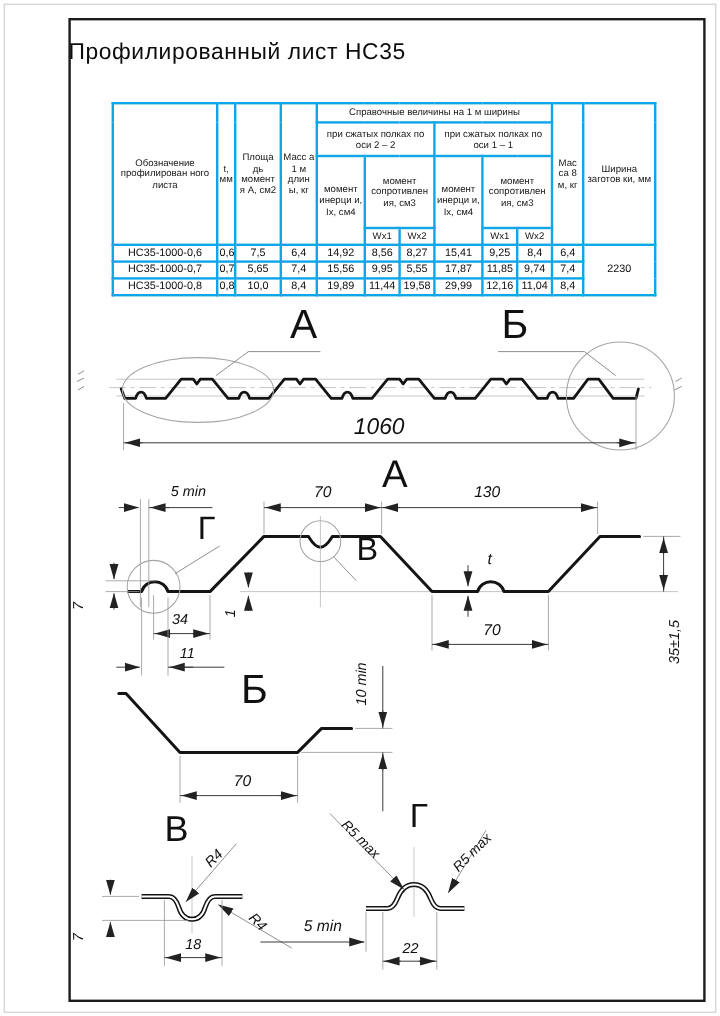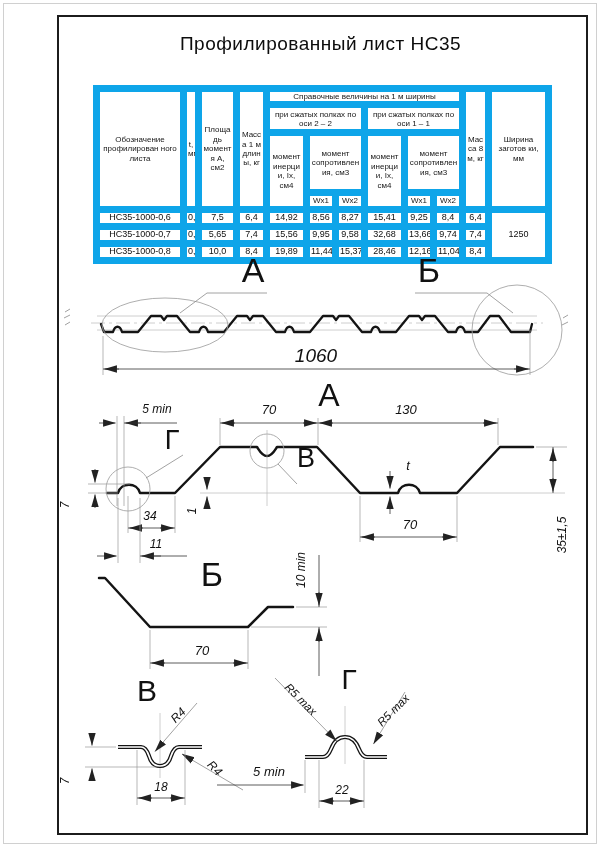--- a/index.html
+++ b/index.html
@@ -1,21 +1,21 @@
 <!DOCTYPE html>
 <html><head>
 <meta charset="utf-8">
 <style>
   html,body{margin:0;padding:0;background:#fff;}
   body{width:600px;height:847px;position:relative;font-family:"Liberation Sans",sans-serif;color:#111;overflow:hidden;}
   .outer-border{position:absolute;left:3px;top:3px;width:592px;height:839px;border:1px solid #d0d0d0;}
   .frame{position:absolute;left:57px;top:15px;width:527px;height:816px;border:2px solid #1c1c1c;background:#fff;}
-  .title{position:absolute;left:57px;top:33px;width:527px;text-align:center;font-size:19px;letter-spacing:.5px;color:#0d0d0d;}
+  .title{position:absolute;left:57px;top:33px;width:527px;font-size:19px;letter-spacing:.5px;color:#0d0d0d;}
   table.spec{position:absolute;left:93px;top:85px;width:452px;border-collapse:collapse;table-layout:fixed;}
-  table.spec th,table.spec td{border:7px solid #0ea5e9;font-weight:normal;text-align:center;vertical-align:middle;padding:0 1px;overflow:hidden;}
+  table.spec th,table.spec td{border:2px solid #0ea5e9;font-weight:normal;text-align:center;vertical-align:middle;padding:0 1px;overflow:hidden;}
   table.spec th{font-size:8px;line-height:1.18;color:#161616;}
   table.spec td{font-size:9px;line-height:1.1;color:#0e0e0e;}
   .r1{height:16px}.r2{height:28px}.r3{height:60px}.r4{height:14px}.rd{height:14px}
   svg text{fill:#111;font-family:"Liberation Sans",sans-serif;}
   svg .dim{font-style:italic;font-size:13px;text-anchor:middle;}
   svg .dims{font-style:italic;font-size:12px;text-anchor:middle;}
   svg .dimr{font-style:italic;font-size:11.5px;text-anchor:middle;}
   svg .big{font-size:34px;text-anchor:middle;}
   svg .big2{font-size:27px;text-anchor:middle;}
   svg .d{stroke:#333;stroke-width:.8;fill:none;}
@@ -81,44 +81,44 @@
     <td>0,6</td>
     <td>7,5</td>
     <td>6,4</td>
     <td>14,92</td>
     <td>8,56</td>
     <td>8,27</td>
     <td>15,41</td>
     <td>9,25</td>
     <td>8,4</td>
     <td>6,4</td>
-    <td rowspan="3">1250</td>
+    <td rowspan="3">2230</td>
   </tr>
   <tr class="rd">
     <td>НС35-1000-0,7</td>
     <td>0,7</td>
     <td>5,65</td>
     <td>7,4</td>
     <td>15,56</td>
     <td>9,95</td>
-    <td>9,58</td>
-    <td>32,68</td>
-    <td>13,66</td>
+    <td>5,55</td>
+    <td>17,87</td>
+    <td>11,85</td>
     <td>9,74</td>
     <td>7,4</td>
   </tr>
   <tr class="rd">
     <td>НС35-1000-0,8</td>
     <td>0,8</td>
     <td>10,0</td>
     <td>8,4</td>
     <td>19,89</td>
     <td>11,44</td>
-    <td>15,37</td>
-    <td>28,46</td>
+    <td>19,58</td>
+    <td>29,99</td>
     <td>12,16</td>
     <td>11,04</td>
     <td>8,4</td>
   </tr>
 </tbody>
   </table>
 
 <svg style="position:absolute;left:57px;top:248px" width="527" height="578" viewBox="0 0 527 578">
   <defs>
     <marker id="arr" viewBox="0 0 12 8" refX="11.5" refY="4" markerWidth="13" markerHeight="9" orient="auto" markerUnits="userSpaceOnUse">

